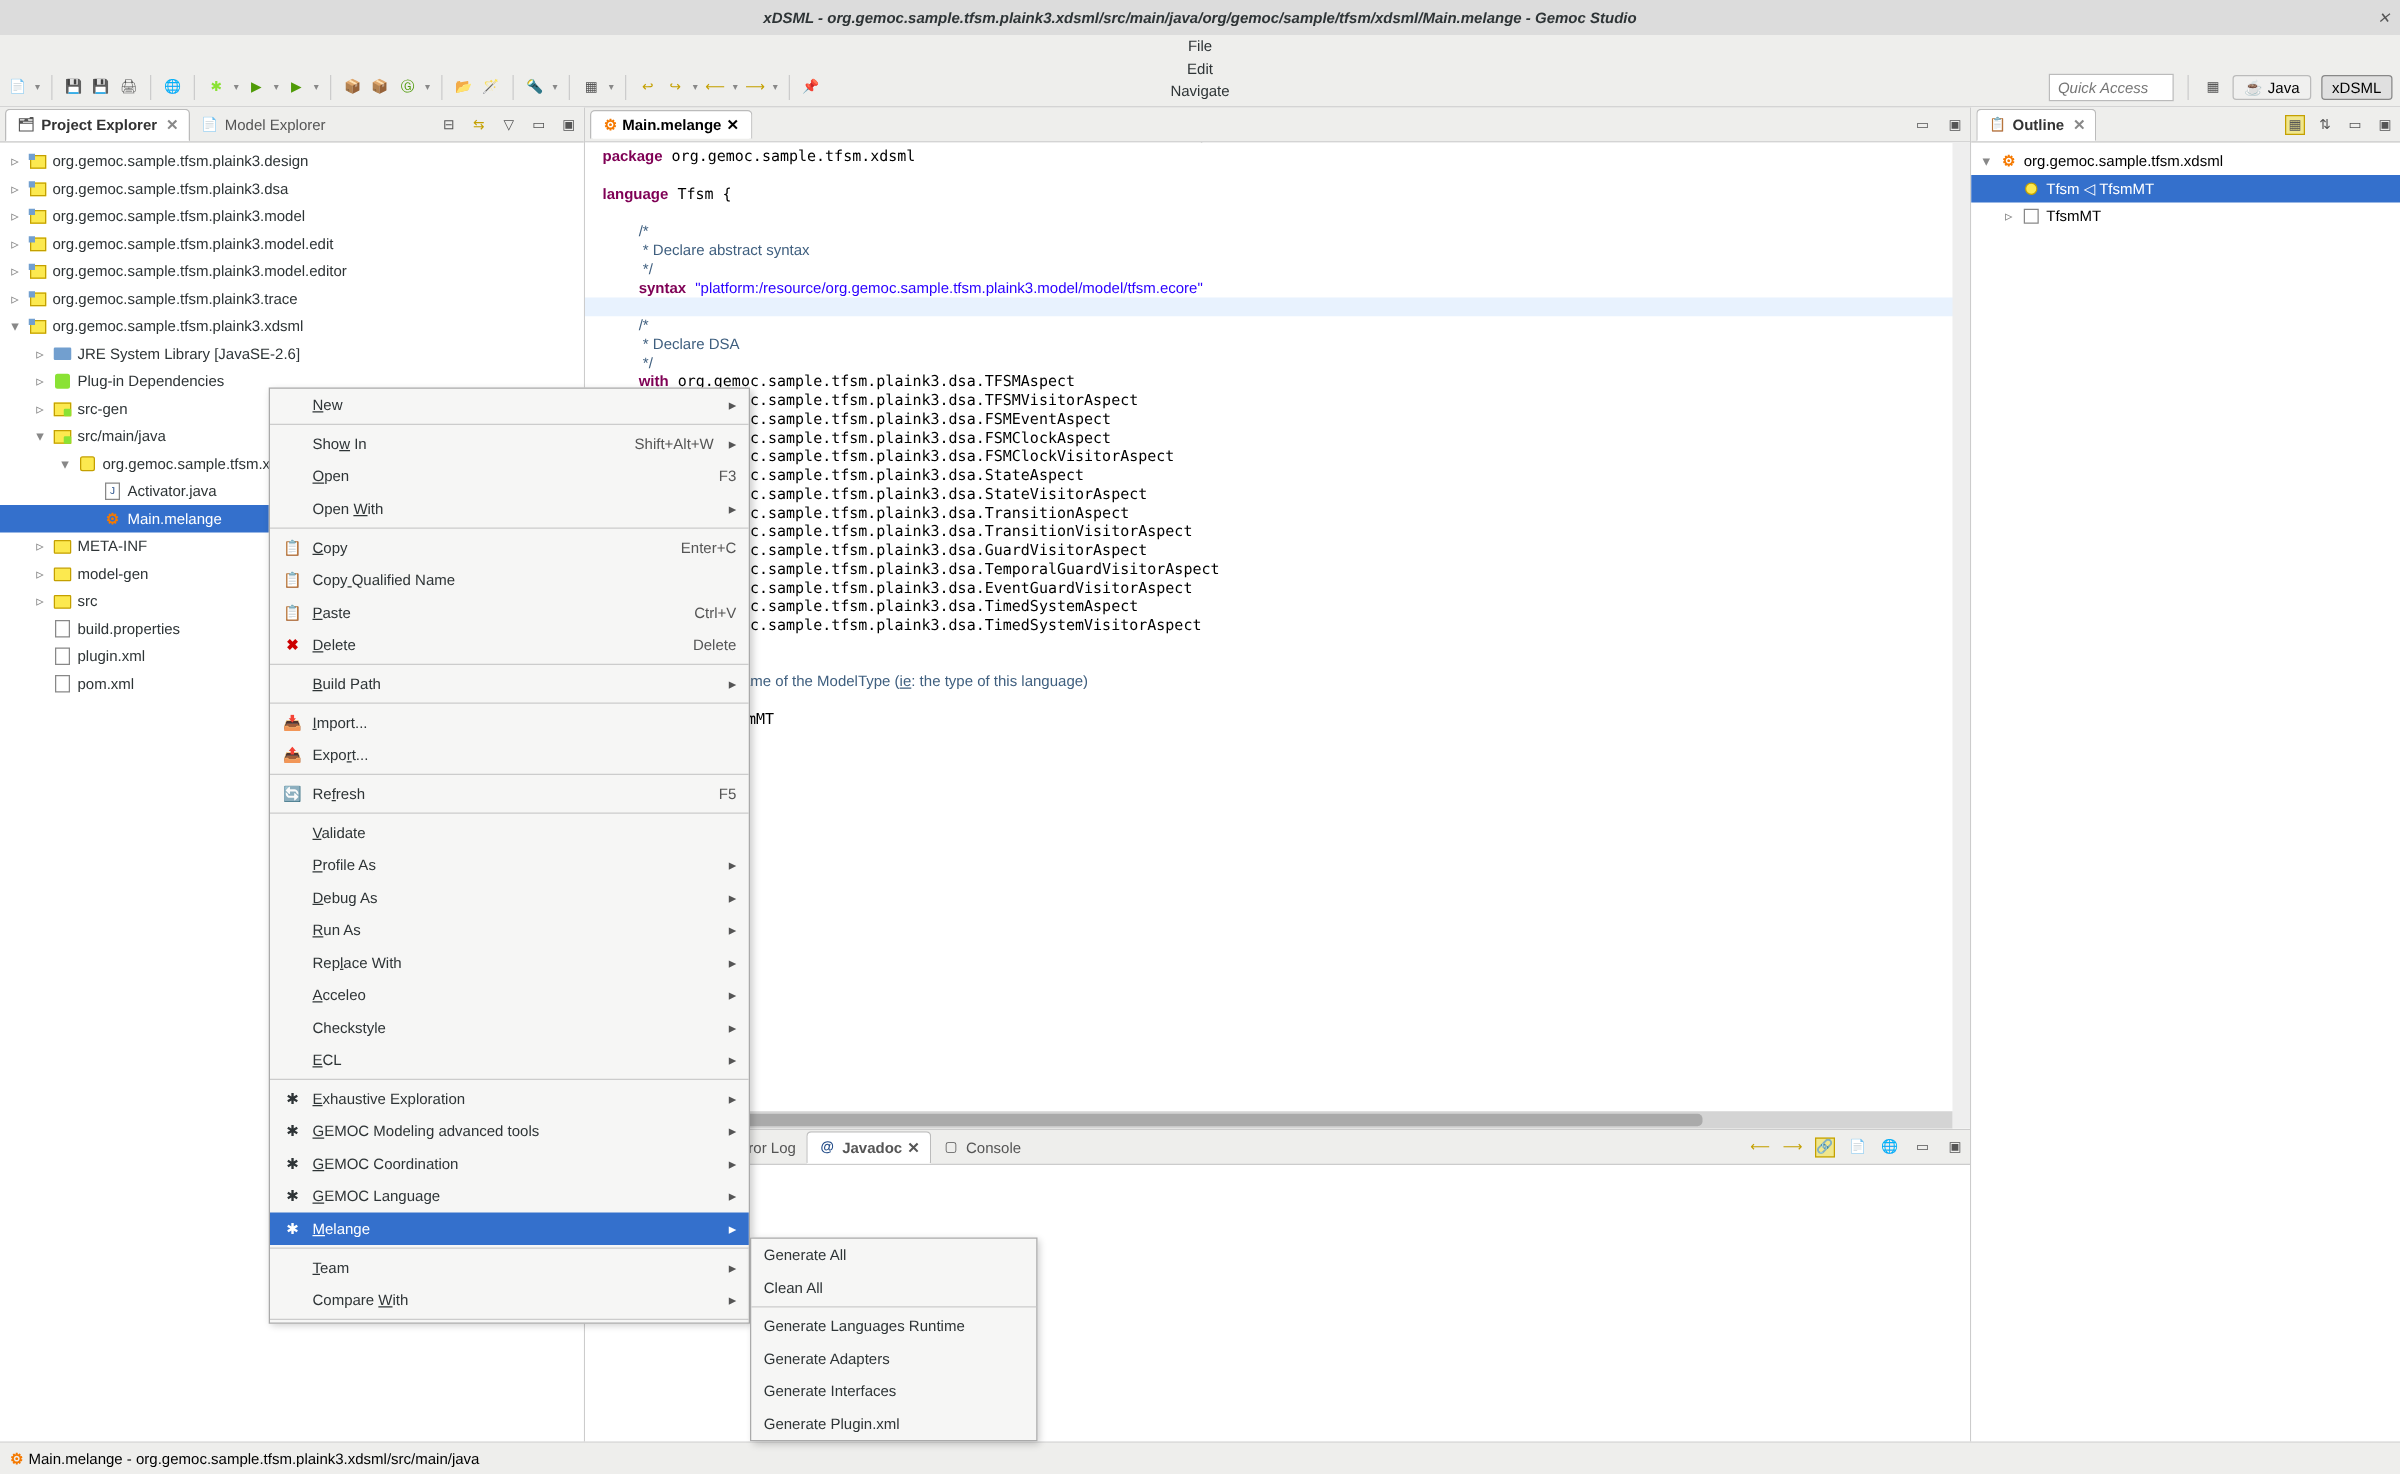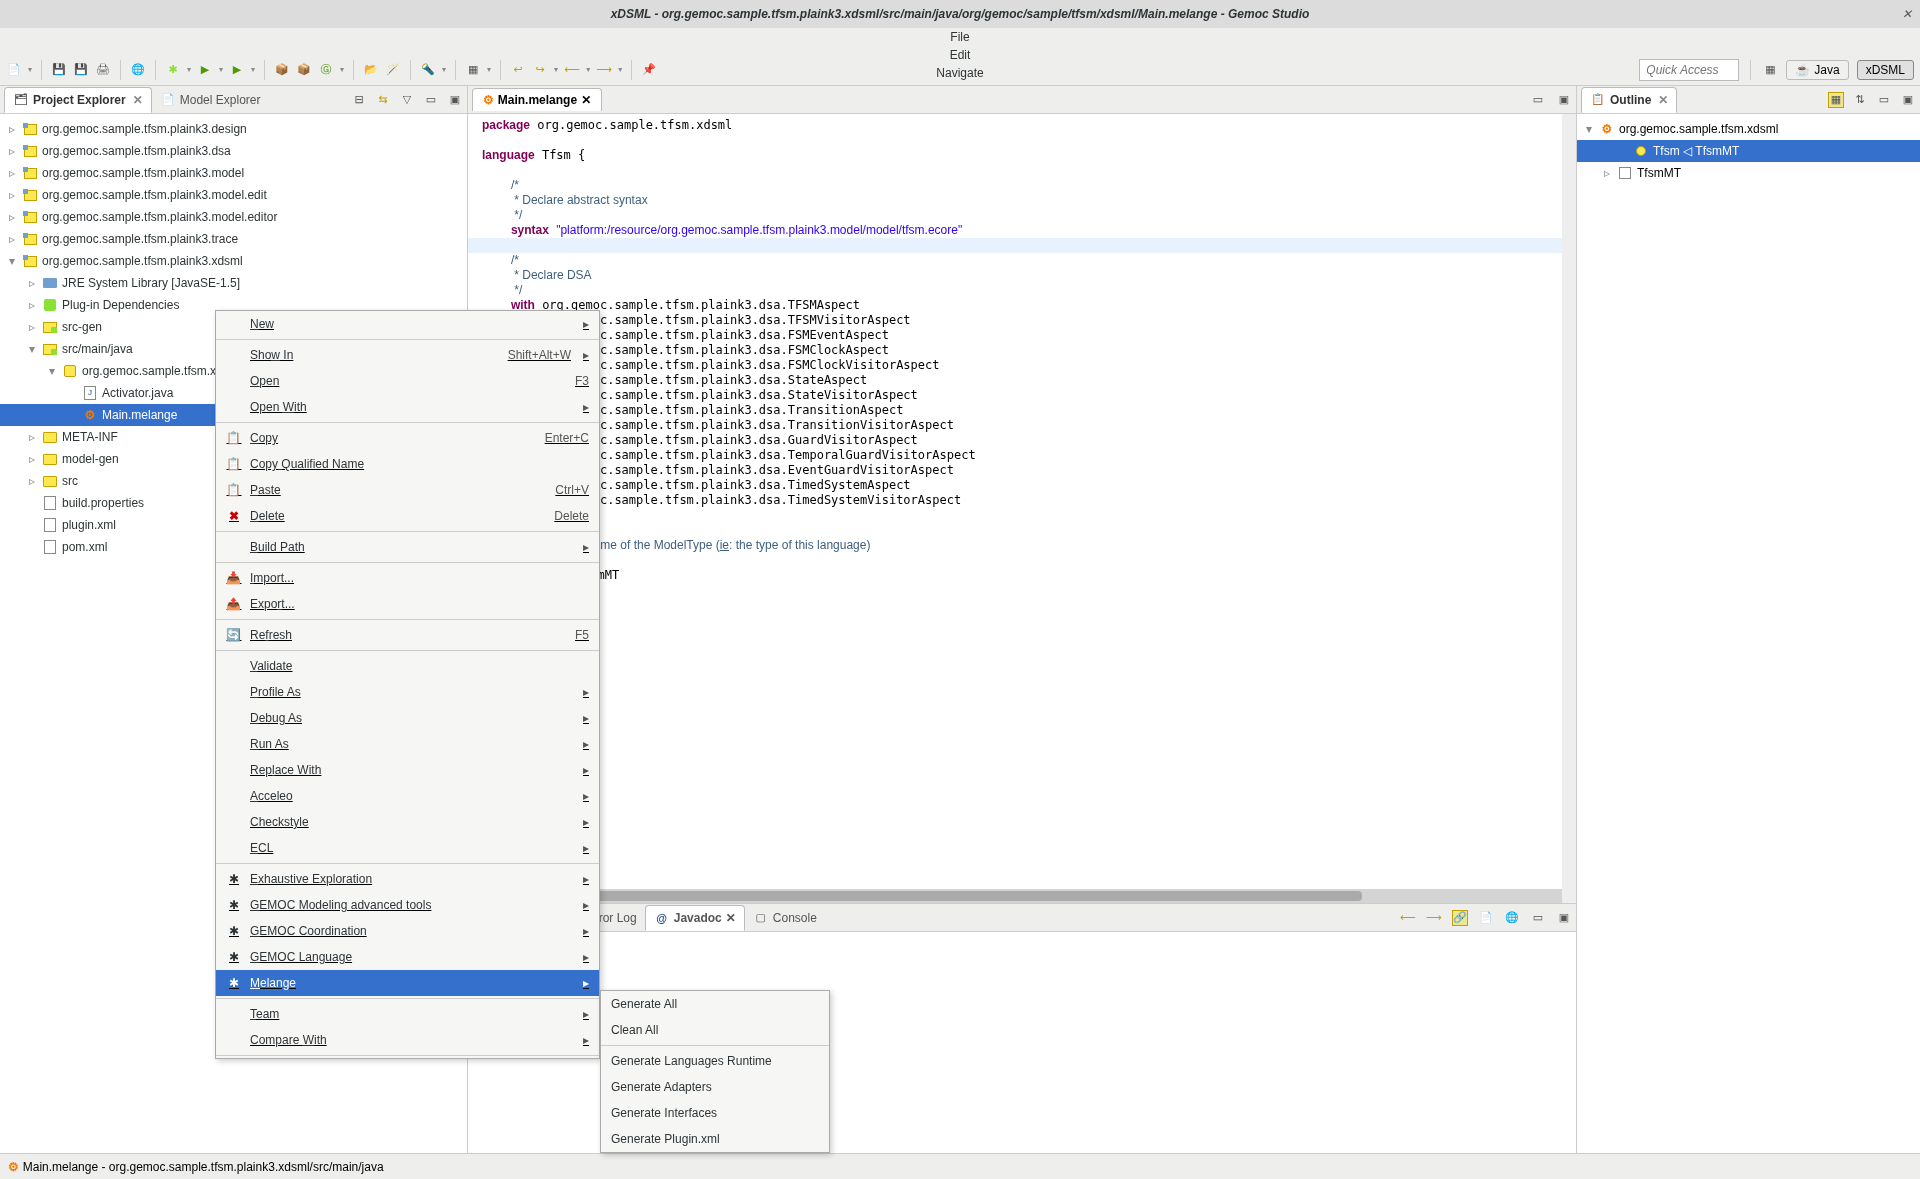--- a/index.html
+++ b/index.html
@@ -243,21 +243,21 @@
           <span class="tree-icon">
             <span class="ico-proj"></span>
           </span>
           <span>org.gemoc.sample.tfsm.plaink3.xdsml</span>
         </div>
         <div class="tree-item" style="padding-left: 26px;">
           <span class="tree-toggle">▹</span>
           <span class="tree-icon">
             <span class="ico-jre"></span>
           </span>
-          <span>JRE System Library [JavaSE-1.5]</span>
+          <span>JRE System Library [JavaSE-2.6]</span>
         </div>
         <div class="tree-item" style="padding-left: 26px;">
           <span class="tree-toggle">▹</span>
           <span class="tree-icon">
             <span class="ico-plug"></span>
           </span>
           <span>Plug-in Dependencies</span>
         </div>
         <div class="tree-item" style="padding-left: 26px;">
           <span class="tree-toggle">▹</span>
@@ -440,21 +440,21 @@
       </div>
     </div>
     <div class="outline-body" id="outline-body">
         <div class="outline-item" style="padding-left: 6px;">
           <span class="tree-toggle">▾</span>
           <span class="tree-icon">
             <span class="ico-melange">⚙</span>
           </span>
           <span>org.gemoc.sample.tfsm.xdsml</span>
         </div>
-        <div class="outline-item selected" style="padding-left: 40px;">
+        <div class="outline-item selected" style="padding-left: 24px;">
           <span class="tree-toggle"></span>
           <span class="tree-icon">
             <span class="ico-yel-circle"></span>
           </span>
           <span>Tfsm ◁ TfsmMT</span>
         </div>
         <div class="outline-item" style="padding-left: 24px;">
           <span class="tree-toggle">▹</span>
           <span class="tree-icon">
             <span style="width:12px;height:12px;border:1px solid #888;display:inline-block"></span>
@@ -464,21 +464,21 @@
       </div>
   </div>
 
 </div>
 
 <div class="statusbar">
   <span class="ico-melange" style="margin-right:4px;">⚙</span>
   <span>Main.melange - org.gemoc.sample.tfsm.plaink3.xdsml/src/main/java</span>
 </div>
 
-<div class="ctx-menu" id="ctx1" style="left:215px; top:310px; width:385px;text-decoration:underline;">
+<div class="ctx-menu" id="ctx1" style="left:215px; top:310px; width:385px;">
     <div class="ctx-item">
       <span class="ic"></span>
       <span class="label"><span class="mn">N</span>ew</span>
       <span class="submenu-arrow">▸</span>
     </div>
     <div class="ctx-sep"></div>
     <div class="ctx-item">
       <span class="ic"></span>
       <span class="label">Sho<span class="mn">w</span> In</span>
       <span class="shortcut">Shift+Alt+W</span>

